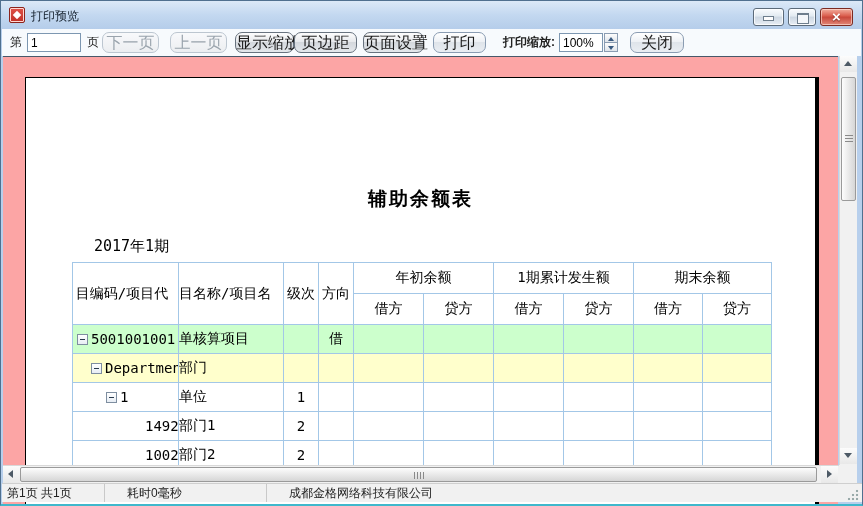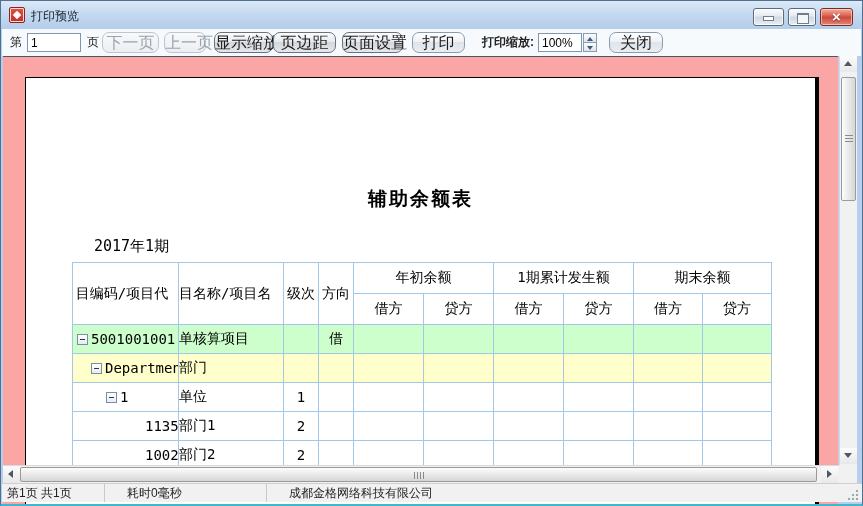--- a/index.html
+++ b/index.html
@@ -42,21 +42,21 @@
               padding:0 3px; font-family:"Liberation Sans", sans-serif; }
   #page-input { width:54px; margin:0 6px 0 5px; }
   .tb-btn { height:21px; border:1px solid #8a9cb2; border-radius:7px; font-size:16px; color:#1b1b1b;
             background:linear-gradient(#ffffff 0%, #eef1f5 45%, #dfe4ea 50%, #eaeef3 100%);
             font-family:"Liberation Sans", sans-serif; white-space:nowrap; cursor:default; }
   .tb-btn.disabled { border-color:#bcc6d0; color:#9aa4ad;
                      background:linear-gradient(#f8f9fb,#eceef1); }
   .tb-btn.strong { border-color:#68737f;
                    background:linear-gradient(#fdfdfd 0%, #e8eaed 45%, #d4d8dd 50%, #e4e8ec 100%); }
   #btn-next  { width:57px; margin-left:3px; }
-  #btn-prev  { width:42px; margin-left:5px; }
+  #btn-prev  { width:57px; margin-left:11px; }
   #btn-zoom  { width:59px; margin-left:8px;text-align:right; }
   #btn-marg  { width:63px; }
   #btn-setup { width:61px; margin-left:6px; }
   #btn-print { width:53px; margin-left:9px; }
   #pz-label  { margin-left:17px;font-weight:bold; }
   #pz-input  { width:44px; margin-left:4px; }
   .spinner { width:14px; height:19px; margin-left:1px; display:flex; flex-direction:column; }
   .spin-btn { flex:1; border:1px solid #8a9cb2; background:linear-gradient(#fdfdfd,#dfe4ea);
               position:relative; }
   .spin-btn.up { border-bottom-width:0; }
@@ -262,21 +262,21 @@
               <td></td>
               <td></td>
           <td></td>
               <td></td>
               <td></td>
         </tr>
 
         <tr class="data">
           <td class="c-code">
             <span class="cellflex num-clip">
-                  <span>1135</span>
+                  <span>1492</span>
                 </span>
           </td>
           <td class="c-name">部门1</td>
           <td class="c-center">2</td>
           <td class="c-center"></td>
           <td></td>
               <td></td>
               <td></td>
           <td></td>
               <td></td>

